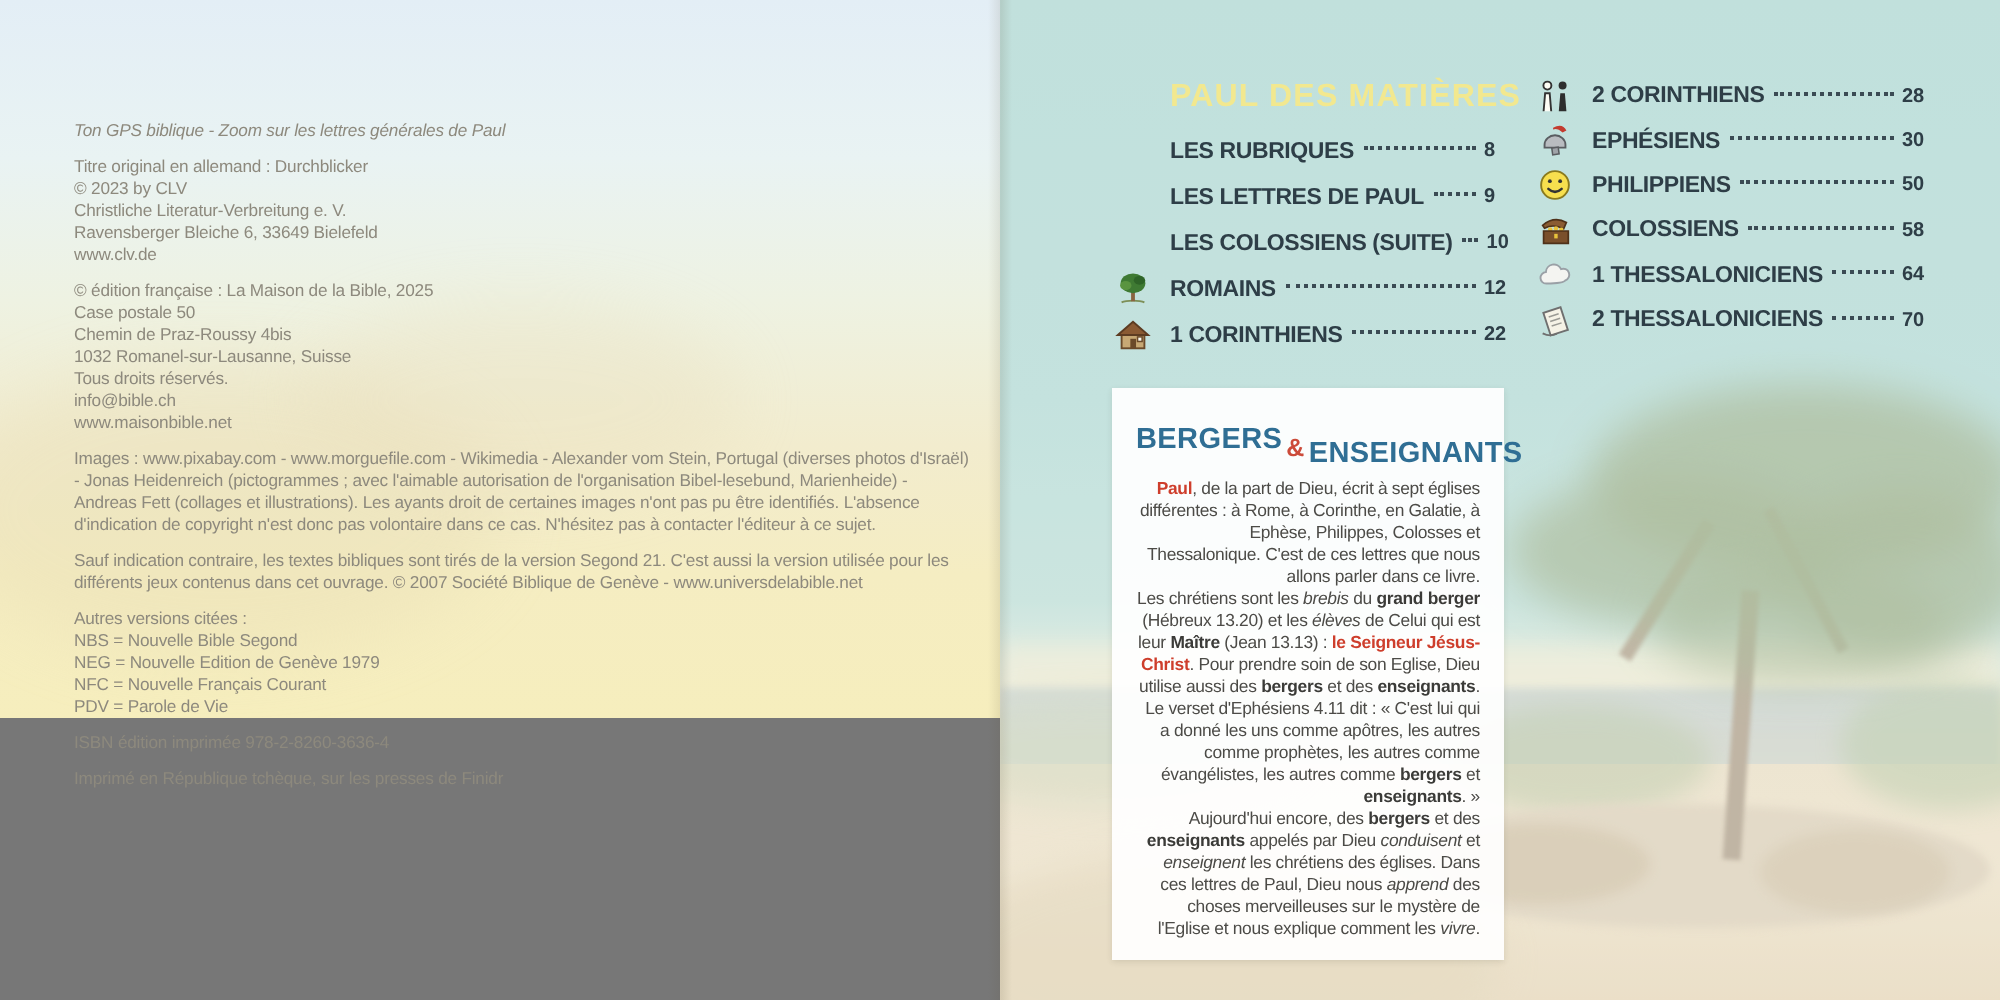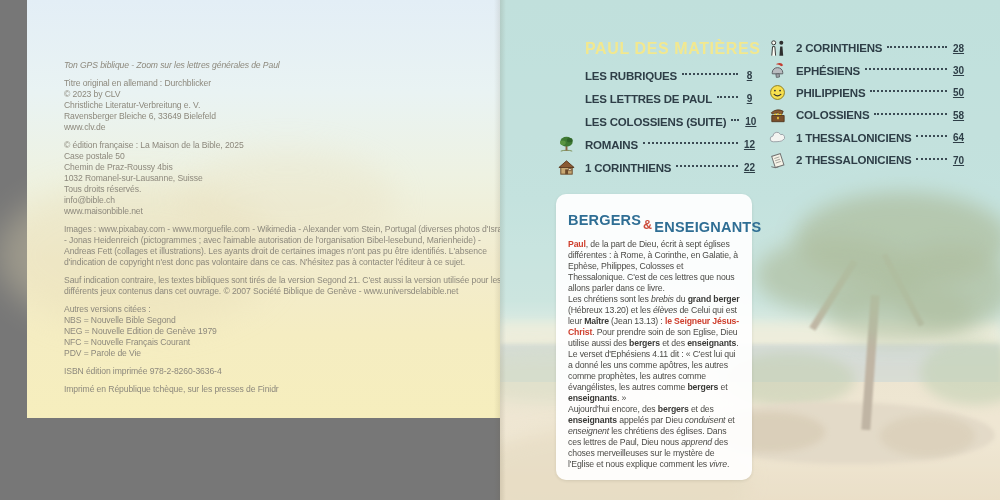--- a/index.html
+++ b/index.html
@@ -1,22 +1,22 @@
 <!DOCTYPE html>
 <html><head>
 <meta charset="utf-8">
 <style>
   html,body{margin:0;padding:0;background:#777;}
   .spread{position:relative;width:1000px;height:500px;overflow:hidden;
           font-family:"Liberation Sans",sans-serif;}
 
   
-  .page-left{position:absolute;left:0;top:0;width:500px;height:418px;
+  .page-left{position:absolute;left:0;top:0;width:500px;height:359px;
     background:linear-gradient(180deg,#e3eef6 0%,#e9f3f3 22%,#eef2e2 42%,
-               #f2ecce 62%,#f5edc2 80%,#f6eebd 100%);margin-left:27px;}
+               #f2ecce 62%,#f5edc2 80%,#f6eebd 100%);}
   .lp-blob{position:absolute;border-radius:50%;filter:blur(16px);}
   .lp-blob.b1{left:-30px;top:180px;width:280px;height:150px;background:#e7dcb4;opacity:.35;}
   .lp-blob.b2{left:150px;top:150px;width:220px;height:100px;background:#e9debc;opacity:.30;}
   .imprint{position:absolute;left:37px;top:60px;width:448px;
     font-size:8.6px;line-height:11px;letter-spacing:-.1px;color:#8d897d;}
   .imprint p{margin:0 0 7px 0;white-space:pre-line;}
   .imprint .tagline{font-style:italic;}
 
   
   .page-right{position:absolute;left:500px;top:0;width:500px;height:500px;
@@ -54,31 +54,31 @@
     font-size:16px;font-weight:800;letter-spacing:.6px;color:#f2e88f;}
   .toc-col{position:absolute;margin:0;padding:0;list-style:none;}
   .toc-col-left{left:557px;top:64px;width:200px;}
   .toc-col-right{left:768px;top:37px;width:198px;}
   .toc-row{display:flex;align-items:center;height:23px;}
   .toc-col-right .toc-row{height:22.4px;}
   .ticon{width:28px;flex:0 0 28px;display:flex;align-items:center;}
   .ticon svg{width:19px;height:19px;}
   .tlabel{font-size:11.5px;font-weight:700;letter-spacing:-.2px;color:#2e3e47;white-space:nowrap;}
   .leader{flex:1;border-bottom:2px dotted #3b4b54;margin:0 4px 3px 5px;min-width:8px;}
-  .tpage{font-size:10px;font-weight:600;color:#2e3e47;min-width:15px;text-align:center;text-decoration:underline;}
+  .tpage{font-size:10px;font-weight:600;color:#2e3e47;min-width:15px;text-align:left;}
 
   
   .article-box{position:absolute;left:556px;top:194px;width:172px;
-    background:rgba(255,255,255,.93);border-radius:10px;padding:9px 12px 10px 12px;
+    background:rgba(255,255,255,.93);border-radius:0;padding:9px 12px 10px 12px;
     box-shadow:0 1px 3px rgba(60,60,40,.12);}
   .art-title{margin:0 0 6px 0;height:30px;color:#2f6e94;font-weight:800;letter-spacing:.2px;}
   .art-title .t1{font-size:14.5px;}
   .art-title .amp{font-size:12.5px;color:#cc4b3a;position:relative;top:4px;margin:0 2px;}
   .art-title .t2{font-size:14.5px;position:relative;top:7px;}
-  .art-p{margin:0;font-size:8.7px;line-height:11px;letter-spacing:-.15px;color:#4c4b47;}
+  .art-p{margin:0;font-size:8.7px;line-height:11px;letter-spacing:-.15px;color:#4c4b47;text-align:right;}
   .art-p .b{font-weight:700;color:#3b3b38;}
   .art-p .i{font-style:italic;}
   .art-p .rb{font-weight:700;color:#ce3e2c;}
 </style>
 </head>
 <body>
 
 <div class="spread">
 
   <section class="page-left">

